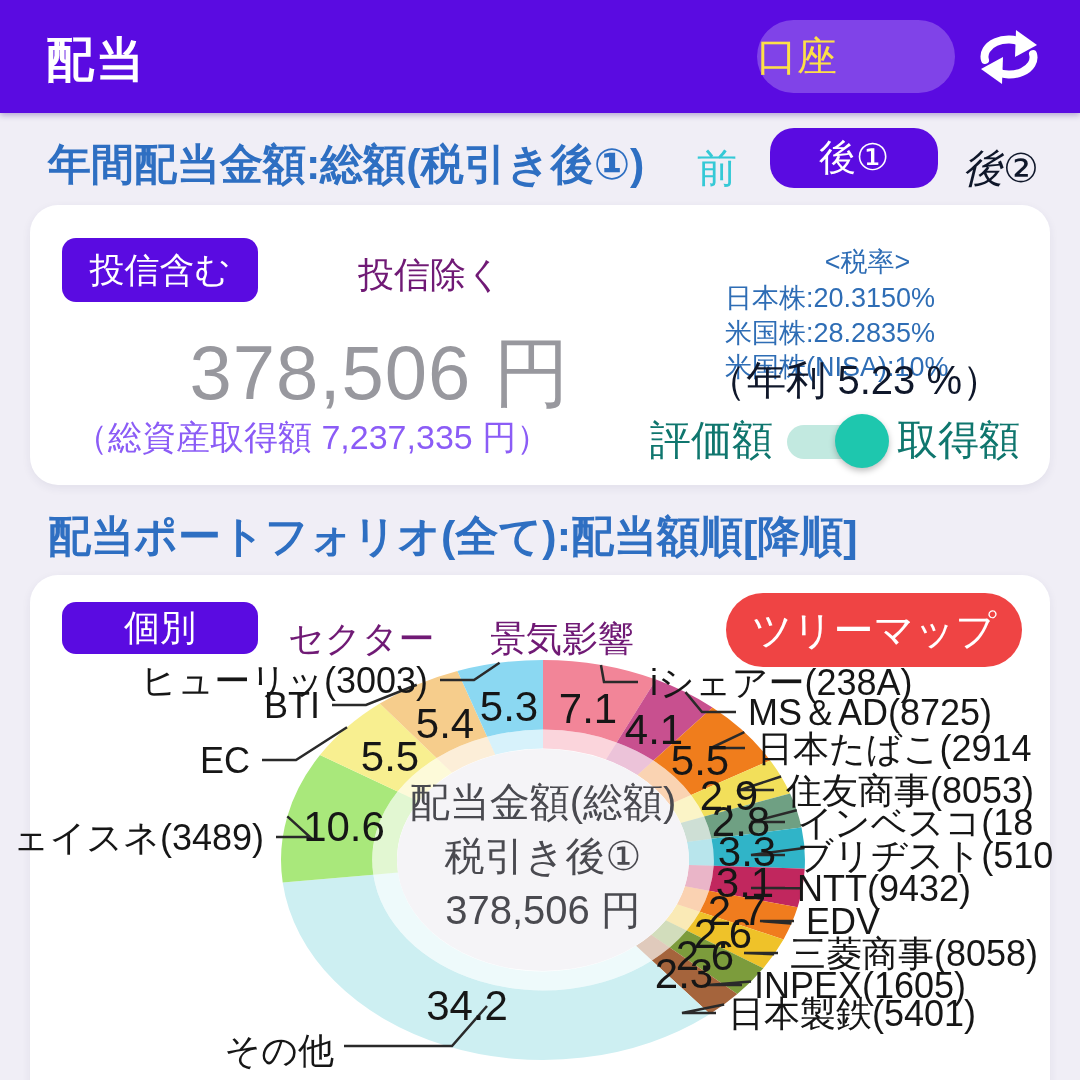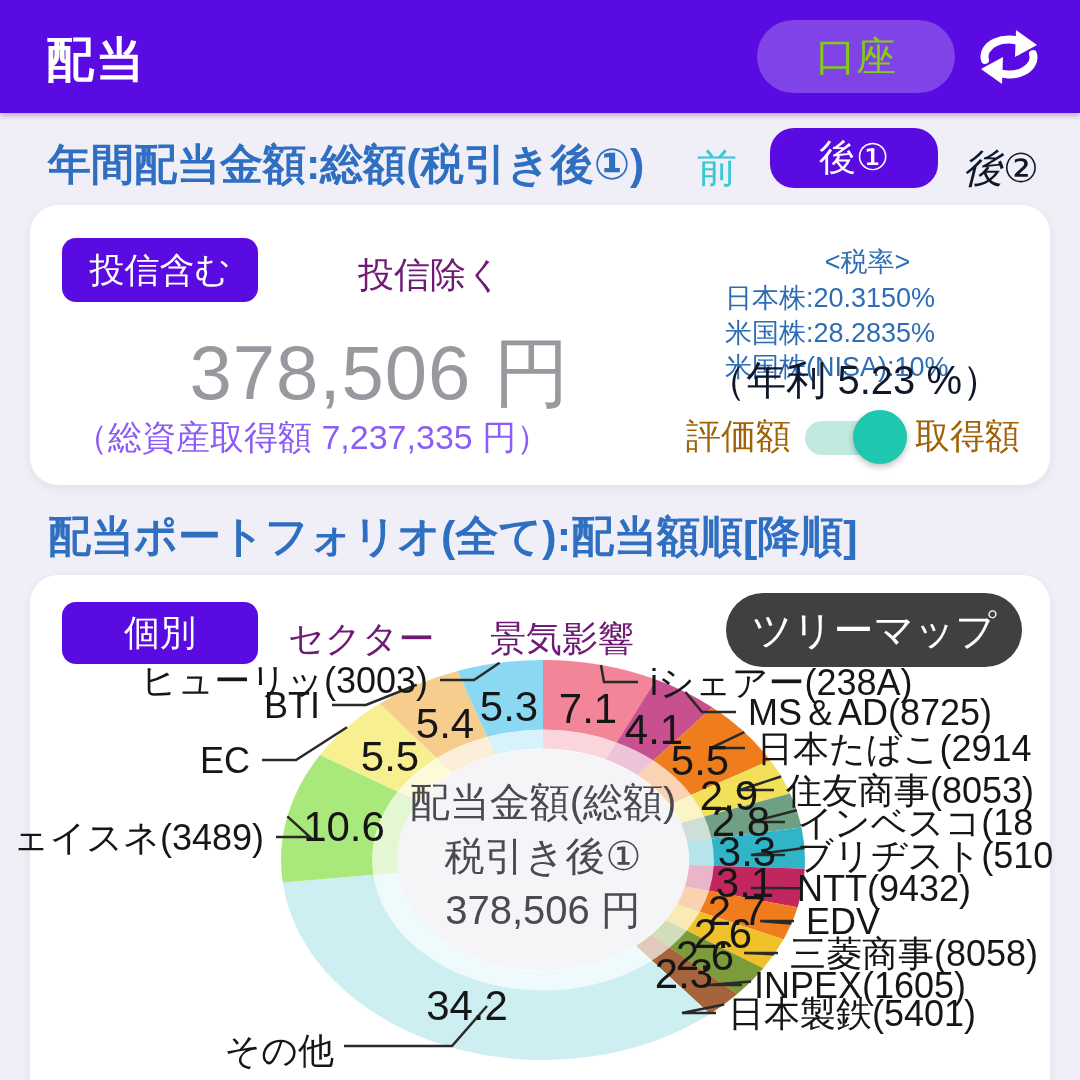--- a/index.html
+++ b/index.html
@@ -17,22 +17,22 @@
     box-shadow:0 2px 6px rgba(60,20,140,.35);
     z-index:5;
   }
   .appbar-title {
     position:absolute; left:46px; top:28px;
     font-size:48px; font-weight:bold; color:#fff; letter-spacing:2px;text-align:center;
   }
   .account-btn {
     position:absolute; right:125px; top:20px; width:198px; height:73px;
     background:rgba(255,255,255,.23); border-radius:37px;
-    display:flex; align-items:center; justify-content:center;
-    font-size:40px; color:#84cc16; cursor:pointer;
+    display:flex; align-items:center; justify-content:flex-start;
+    font-size:40px; color:#fde047; cursor:pointer;
   }
   .refresh-btn { position:absolute; right:33px; top:28px; width:76px; height:58px; cursor:pointer; }
   
   .sec-title { position:absolute; font-size:43px; font-weight:bold; color:#2E6FC2; z-index:3; }
   #sec1-title { left:48px; top:136px; }
   #sec2-title { left:48px; top:508px; }
   .tab-mae { position:absolute; left:697px; top:141px; font-size:40px; color:#35C9D6; z-index:2; cursor:pointer; }
   .tab-go1 {
     position:absolute; left:770px; top:128px; width:168px; height:60px;
     background:#5A0BE1; border-radius:24px; color:#fff; font-size:37px;
@@ -55,32 +55,32 @@
   .tax-box { position:absolute; right:40px; top:40px; width:285px; text-align:left;
              font-size:27px; color:#2E6DB5; line-height:1.27; }
   .tax-box .tax-title { text-align:center; margin-bottom:2px; }
   .big-amount {
     position:absolute; left:0; top:118px; width:700px; text-align:center;
     font-size:76px; color:#98989E; letter-spacing:1px;
   }
   .yield { position:absolute; right:48px; top:148px; font-size:40px; color:#0f172a; }
   .acq { position:absolute; left:44px; top:210px; font-size:34px; color:#8b5cf6; }
   .toggle-row { position:absolute; right:30px; top:208px; display:flex; align-items:center; }
-  .toggle-lbl { font-size:35px; color:#a16207; }
+  .toggle-lbl { font-size:41px; color:#0f766e; }
   .switch { position:relative; width:96px; height:38px; margin:0 14px; cursor:pointer; }
   .switch .track { position:absolute; left:0; top:3px; width:96px; height:34px; border-radius:17px; background:#C2E9E0; }
   .switch .knob { position:absolute; right:-6px; top:-8px; width:54px; height:54px; border-radius:50%;
                   background:#1EC7AE; box-shadow:0 3px 6px rgba(0,0,0,.25); }
   
-  #btn-kobetsu { left:32px; top:27px; width:196px; height:62px; font-size:36px; }
+  #btn-kobetsu { left:32px; top:27px; width:196px; height:52px; font-size:36px; }
   #lnk-sector { left:258px; top:40px; }
   #lnk-keiki { left:460px; top:40px; }
   .treemap-btn {
     position:absolute; right:28px; top:18px; width:296px; height:74px;
-    background:#404040; border-radius:37px; color:#fff; font-size:40px;
+    background:#ef4444; border-radius:37px; color:#fff; font-size:40px;
     display:flex; align-items:center; justify-content:center; cursor:pointer;
   }
   
   #donut-svg { position:absolute; left:0; top:0; width:1080px; height:1080px; z-index:6; pointer-events:none; }
   #donut-svg path.slice { pointer-events:auto; cursor:pointer; }
   .donut-center {
     position:absolute; left:383px; top:775px; width:320px; z-index:7;
     text-align:center; font-size:40px; color:#4A4A50; line-height:1.35; pointer-events:none;
   }
 </style>

